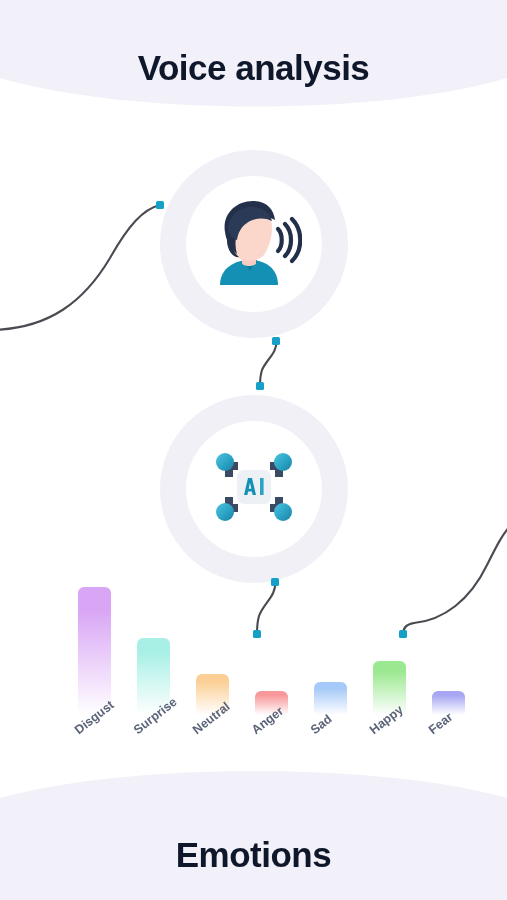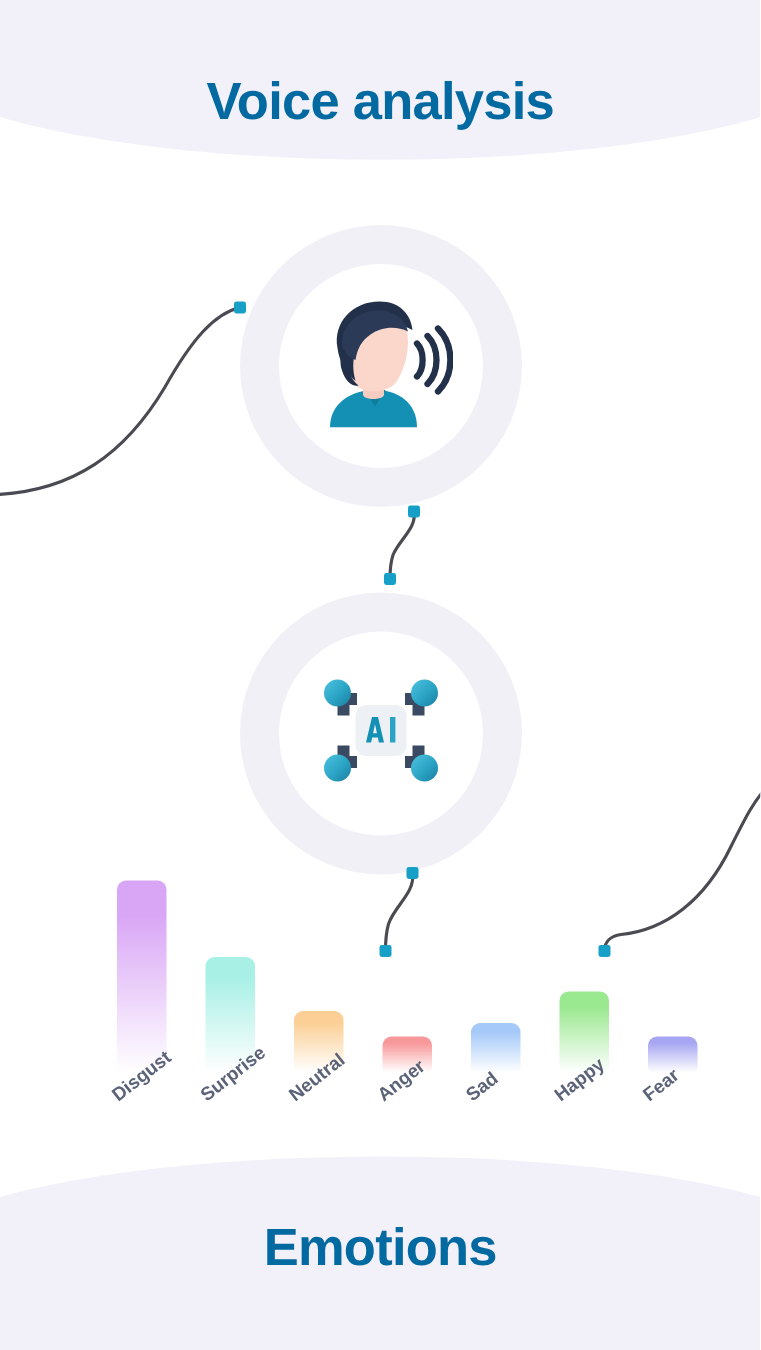--- a/index.html
+++ b/index.html
@@ -18,28 +18,28 @@
   
   .band { position:absolute; left:0; width:507px; z-index:0; }
   #band-top { top:0; height:120px; }
   #band-bottom { bottom:0; height:130px; }
   .band svg { display:block; width:100%; height:100%; }
 
   
   .heading {
     position:absolute; left:0; width:507px;
     text-align:center;
-    color:#0369a1;
+    color:#0f172a;
     font-weight:bold;
     letter-spacing:-0.5px;
     z-index:6;
     user-select:none;
   }
   #title-voice { top:48px; font-size:35px; }
-  #title-emotions { top:812px; font-size:35px; }
+  #title-emotions { top:835px; font-size:35px; }
 
   
   .node-circle {
     position:absolute;
     border-radius:50%;
     z-index:3;
     display:flex; align-items:center; justify-content:center;
   }
   .node-ring {
     position:absolute; inset:0;

